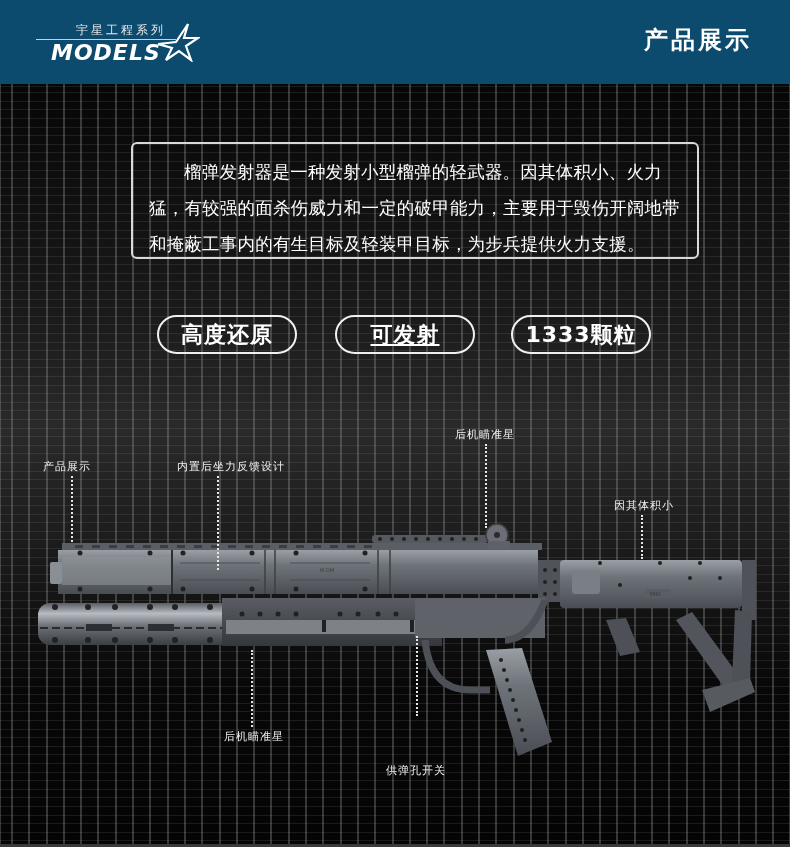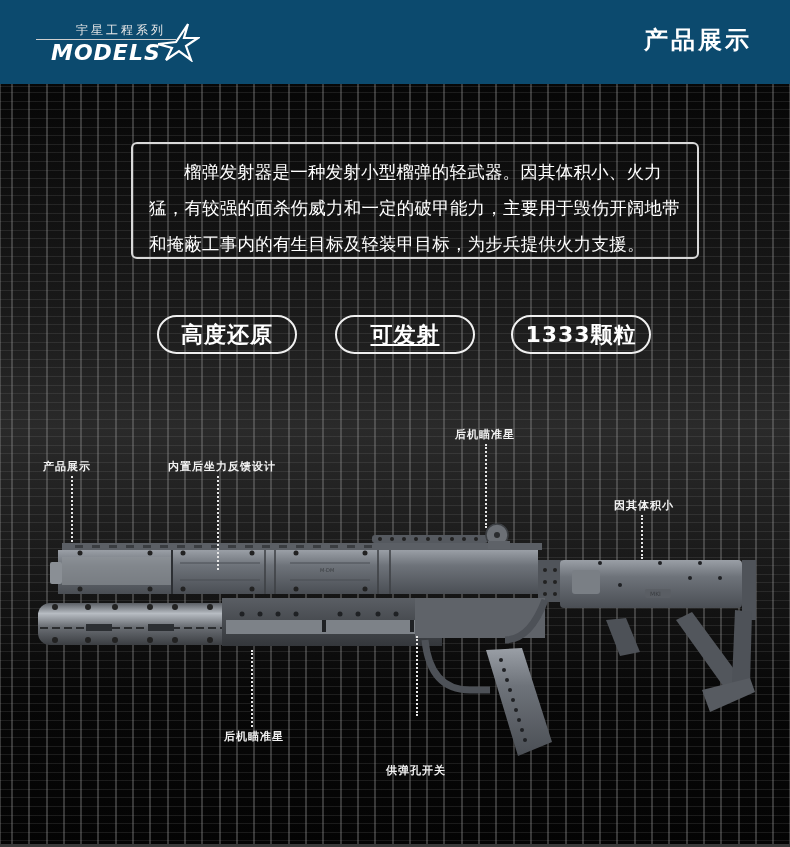--- a/index.html
+++ b/index.html
@@ -55,21 +55,21 @@
   .pill {
     position: absolute; top: 303px; height: 39px; border: 2.5px solid #f0f0f0; border-radius: 20px;
     display: flex; align-items: center; justify-content: center;
     font-size: 22px; font-weight: bold; color: #fff; letter-spacing: 1px; margin-top: 12px;
   }
   .pill-1 { left: 157px; width: 140px; }
   .pill-2 { left: 335px; width: 140px; text-decoration: underline; }
   .pill-3 { left: 511px; width: 140px; }
 
   .label {
-    position: absolute; font-size: 11px; font-weight: bold; color: #f2f2f2; letter-spacing: 1px;
+    position: absolute; font-size: 11px; font-weight: normal; color: #f2f2f2; letter-spacing: 1px;
     white-space: nowrap;
   }
   .leader {
     position: absolute; width: 0; border-left: 2px dotted #e6e6e6;
   }
 
   .gun { position: absolute; left: 0; top: 0; width: 790px; height: 847px; }
 </style>
 </head>
 <body>
@@ -261,21 +261,21 @@
 
   <polygon points="676,620 692,612 742,680 726,690" fill="#52565c"></polygon>
   <polygon points="735,610 752,612 750,684 732,682" fill="#4e5258"></polygon>
   <polygon points="702,690 750,678 755,692 710,712" fill="#575b61"></polygon>
   <polygon points="606,620 626,618 640,652 620,656" fill="#4d5157"></polygon>
 </svg>
 
 <div class="label" style="left:43px; top:459px;">产品展示</div>
 <div class="leader" style="left:71px; top:476px; height:66px;"></div>
 
-<div class="label" style="left:168px; top:459px;">内置后坐力反馈设计</div>
+<div class="label" style="left:177px; top:459px;">内置后坐力反馈设计</div>
 <div class="leader" style="left:217px; top:476px; height:94px;"></div>
 
 <div class="label" style="left:455px; top:427px;">后机瞄准星</div>
 <div class="leader" style="left:485px; top:444px; height:84px;"></div>
 
 <div class="label" style="left:614px; top:498px;">因其体积小</div>
 <div class="leader" style="left:641px; top:515px; height:44px;"></div>
 
 <div class="label" style="left:224px; top:729px;">后机瞄准星</div>
 <div class="leader" style="left:251px; top:650px; height:77px;"></div>

